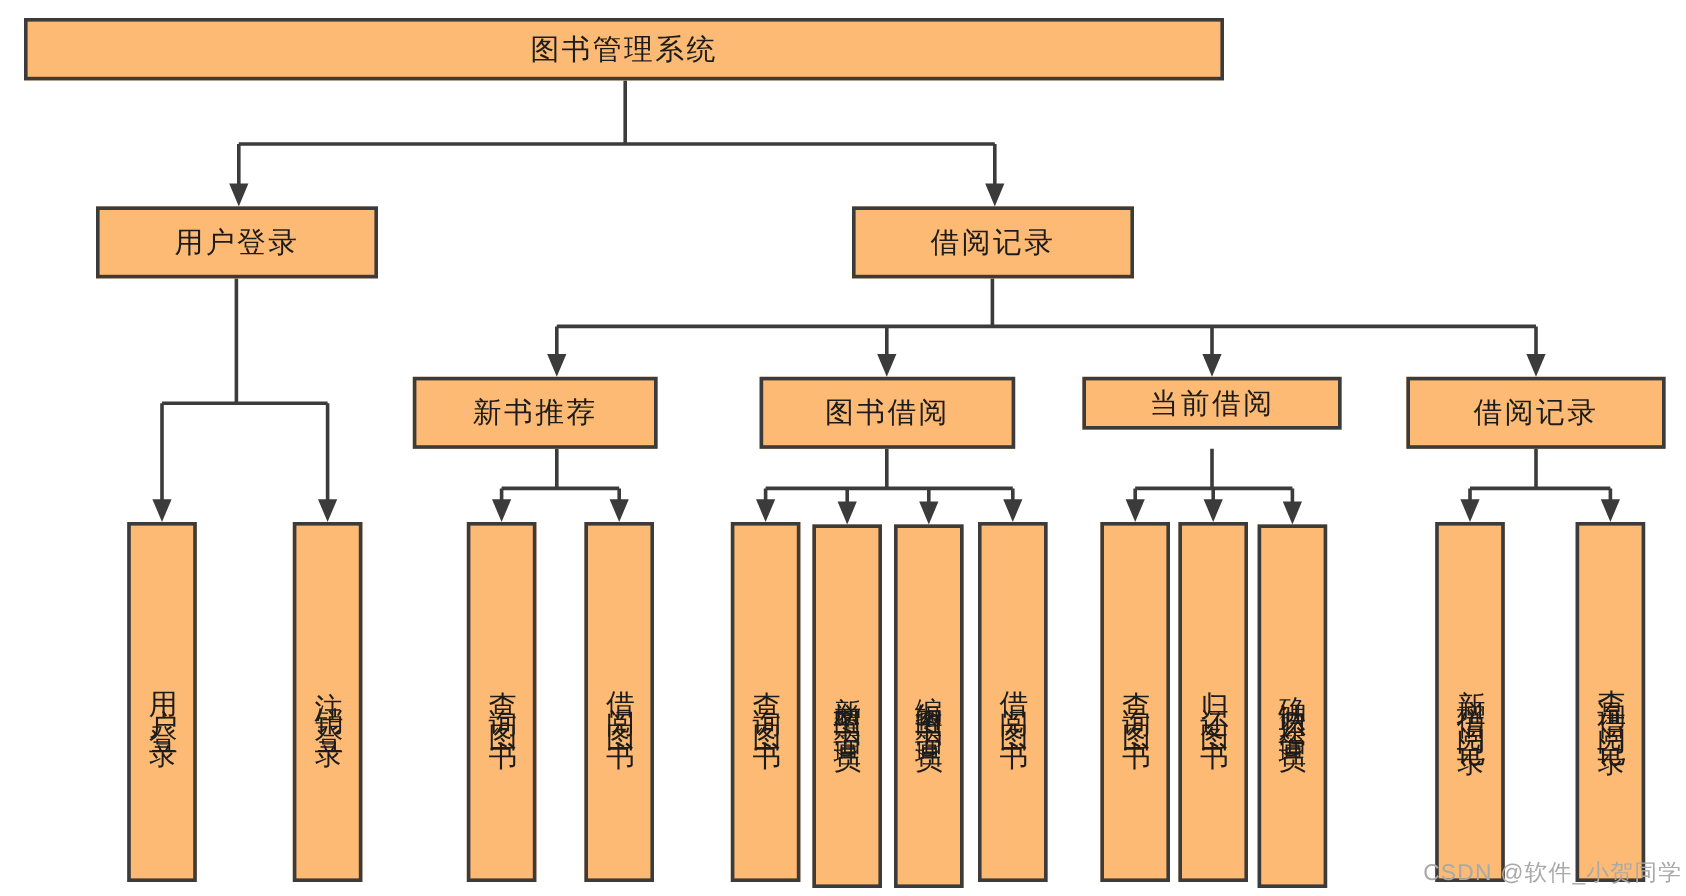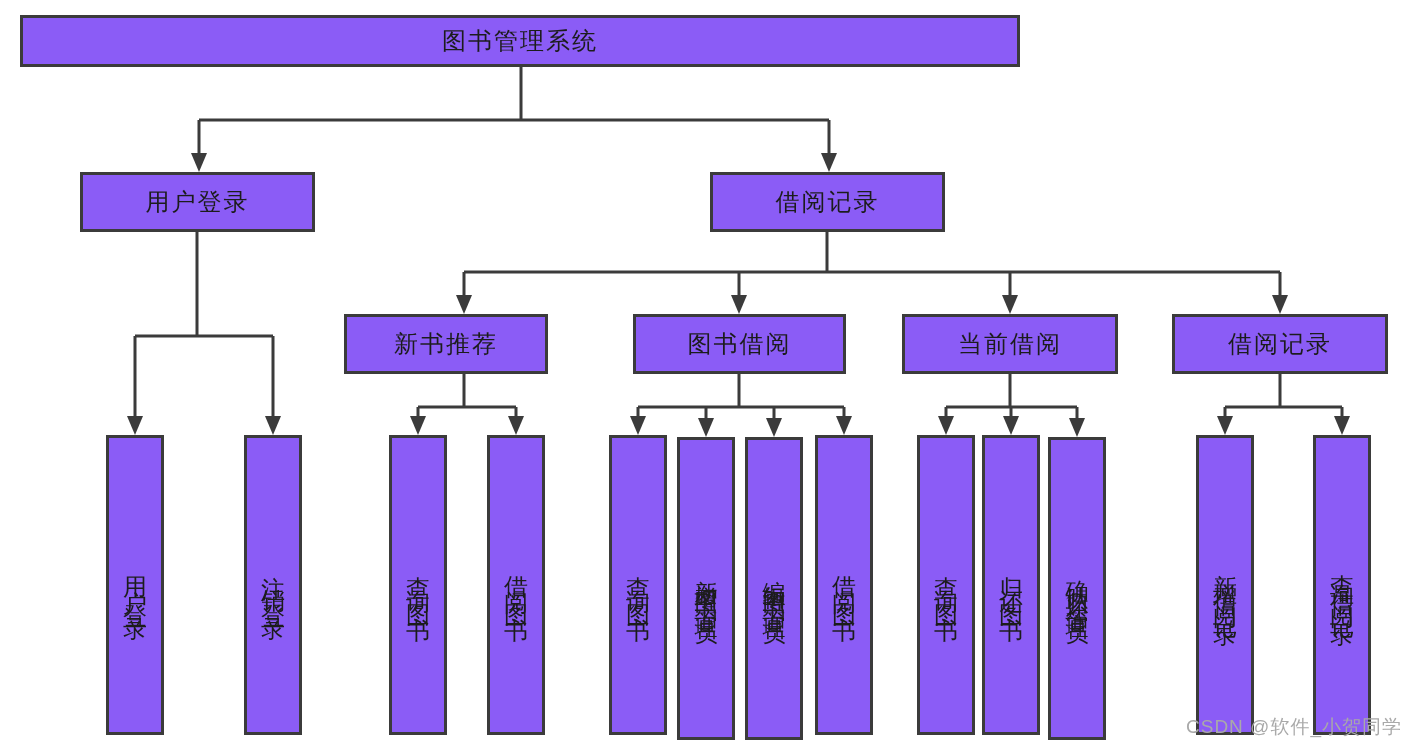--- a/index.html
+++ b/index.html
@@ -18,21 +18,21 @@
   .connector-svg {
     position: absolute;
     left: 0;
     top: 0;
     z-index: 1;
   }
   .node {
     position: absolute;
     box-sizing: border-box;
     border: 3px solid #3b3b3b;
-    background: #8b5cf6;
+    background: #fdba74;
     color: #1c1c1c;
     display: flex;
     align-items: center;
     justify-content: center;
     z-index: 2;
   }
   .hnode {
     font-size: 24px;
     letter-spacing: 2px;
     white-space: nowrap;
@@ -110,21 +110,21 @@
     </g>
   </svg>
 
   <div class="node hnode" style="left:20px; top:15px; width:1000px; height:52px;">图书管理系统</div>
 
   <div class="node hnode" style="left:80px; top:172px; width:235px; height:60px;">用户登录</div>
   <div class="node hnode" style="left:710px; top:172px; width:235px; height:60px;">借阅记录</div>
 
   <div class="node hnode" style="left:344px; top:314px; width:204px; height:60px;">新书推荐</div>
   <div class="node hnode" style="left:633px; top:314px; width:213px; height:60px;">图书借阅</div>
-  <div class="node hnode" style="left:902px; top:314px; width:216px; height:60px;">当前借阅</div>
+  <div class="node hnode" style="left:902px; top:314px; width:216px; height:44px;">当前借阅</div>
   <div class="node hnode" style="left:1172px; top:314px; width:216px; height:60px;">借阅记录</div>
 
   <div class="node leaf" style="left:106px; top:435px; width:58px; height:300px;">用户登录</div>
   <div class="node leaf" style="left:244px; top:435px; width:58px; height:300px;">注销登录</div>
 
   <div class="node leaf" style="left:389px; top:435px; width:58px; height:300px;">查询图书</div>
   <div class="node leaf" style="left:487px; top:435px; width:58px; height:300px;">借阅图书</div>
 
   <div class="node leaf" style="left:609px; top:435px; width:58px; height:300px;">查询图书</div>
   <div class="node leaf leaf-long" style="left:677px; top:437px; width:58px; height:303px;">新增图书（管理员）</div>

